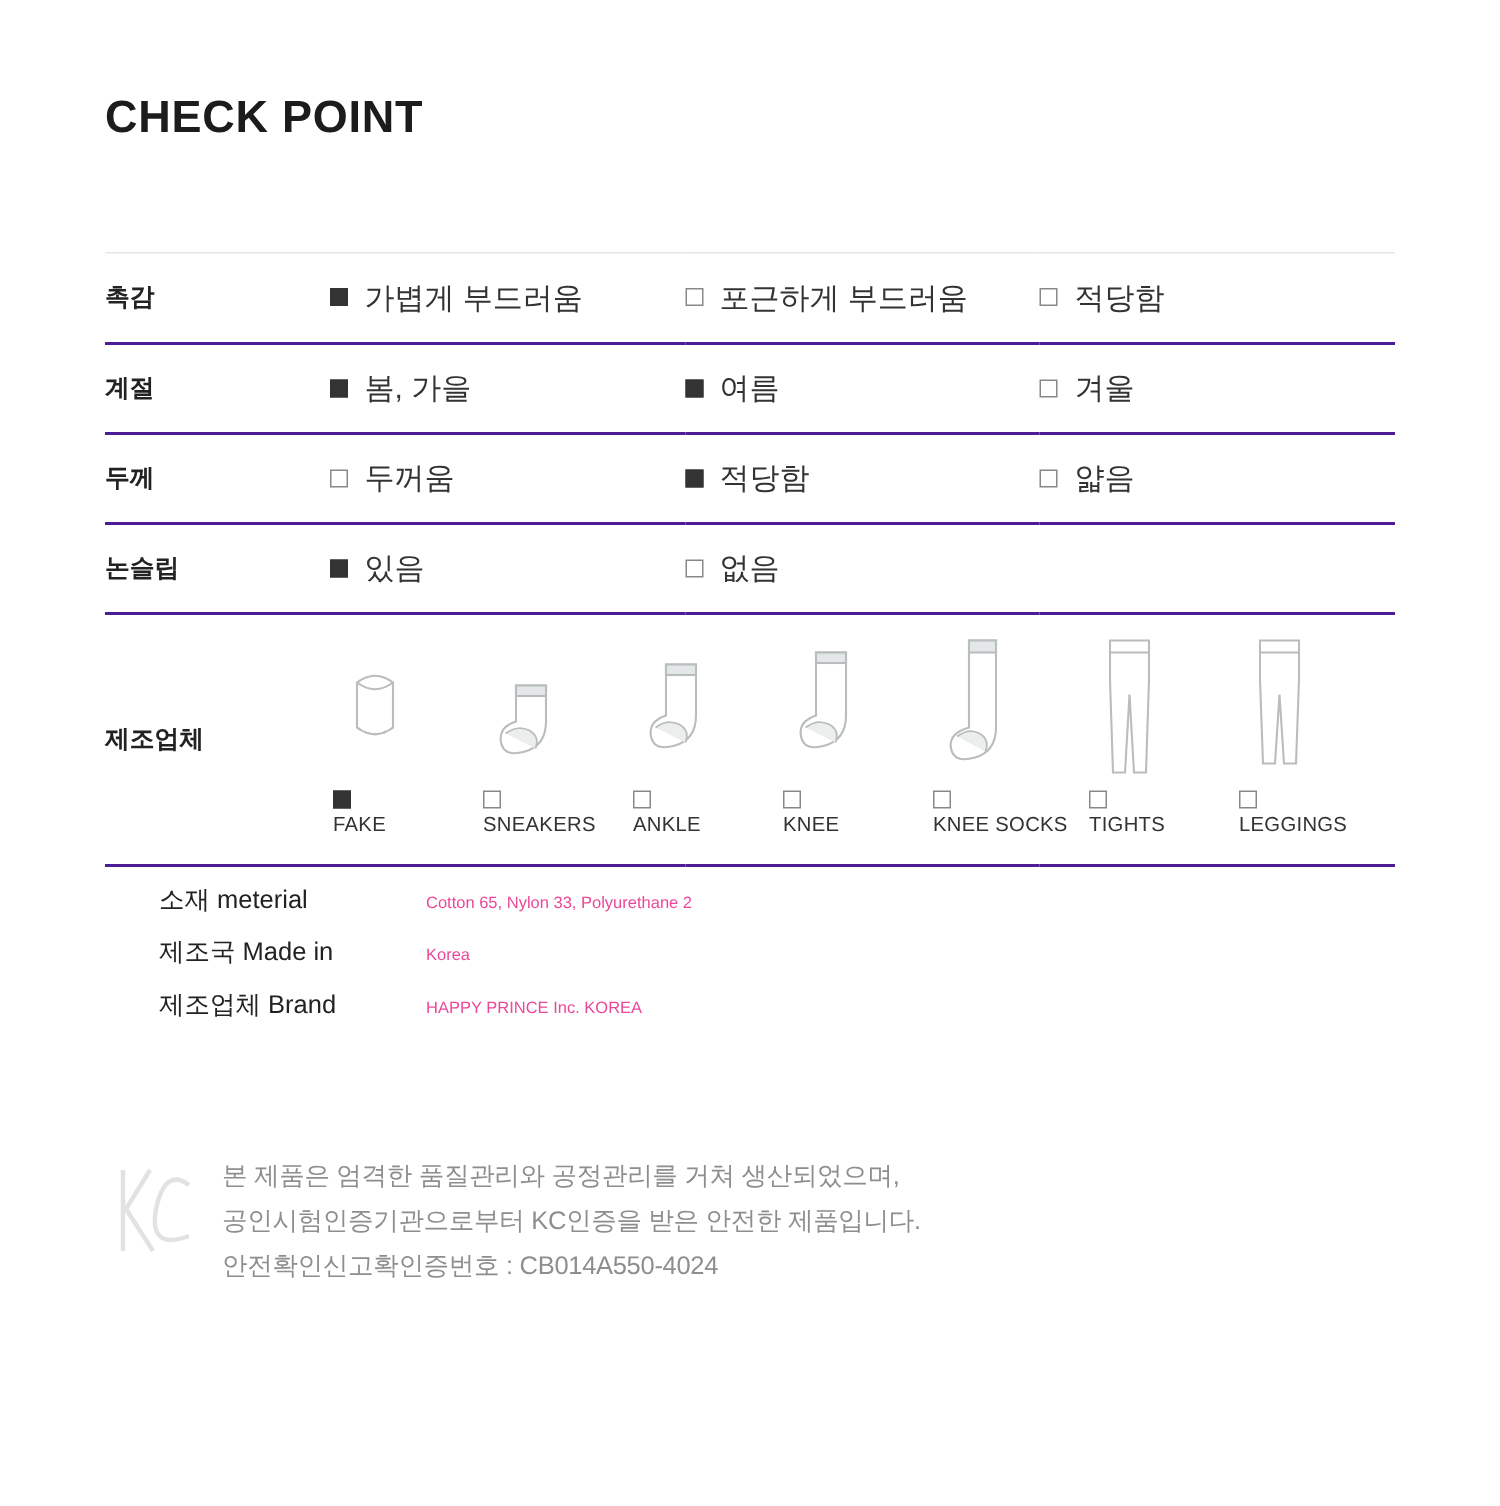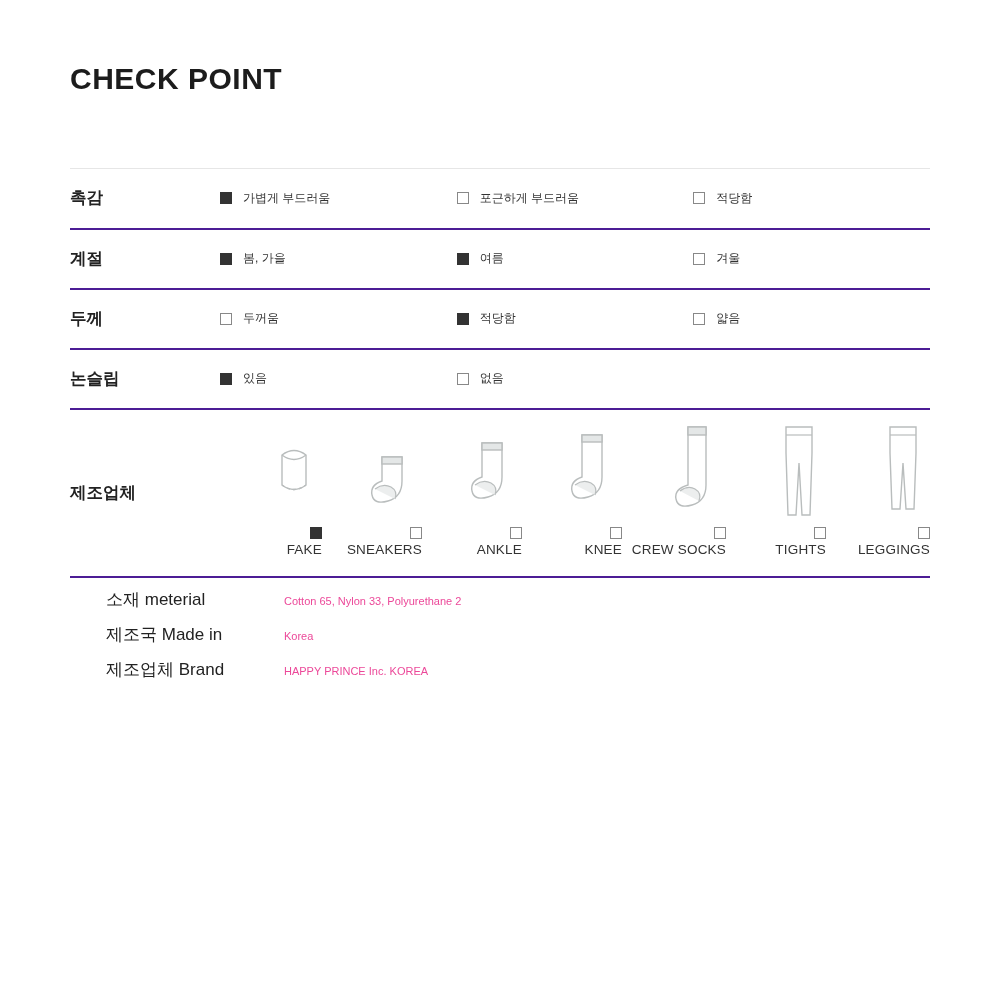--- a/index.html
+++ b/index.html
@@ -51,21 +51,21 @@
     font-size: 16.5px;
     font-weight: bold;
     color: #222;
     padding-left: 8px;
   }
   .opt-cell { width: 235px; }
   .opt {
     display: flex;
     align-items: center;
     gap: 11px;
-    font-size: 12px;
+    font-size: 20px;
     color: #333;
   }
   .box {
     width: 12px; height: 12px;
     display: inline-block;
     flex: none;
   }
   .box.empty { border: 1.4px solid #888; background: #fff; }
   .box.filled { border: 1.4px solid #333; background: #333; }
 
@@ -81,21 +81,21 @@
     display: flex;
     align-items: flex-end;
     justify-content: flex-start;
     gap: 0px;
     padding-left: 2px;
   }
   .sock-item {
     width: 100px;
     display: flex;
     flex-direction: column;
-    align-items: flex-end;
+    align-items: flex-start;
   }
   .sock-item.wide { width: 104px; }
   .sock-art {
     height: 92px;
     display: flex;
     align-items: flex-end;
     justify-content: center;
   }
   .sock-check { margin: 6px 0 3px 0; }
   .sock-name {
@@ -299,21 +299,21 @@
 
           <div class="sock-item wide">
             <div class="sock-art">
               <svg width="62" height="96" viewBox="0 0 62 96">
                 <path d="M24 2 h18 v58 q0 16 -14 20 q-14 4 -16 -6 q-2 -10 12 -14 z" fill="#fff" stroke="#b9bdbd" stroke-width="1.4"></path>
                 <rect x="24" y="2" width="18" height="8" fill="#e4e7e7" stroke="#b9bdbd" stroke-width="1.4"></rect>
                 <path d="M16 66 q8 -6 15 -2 q7 4 4 12" fill="#eceeee" stroke="#b9bdbd" stroke-width="1.2"></path>
               </svg>
             </div>
             <span class="box empty sock-check"></span>
-            <span class="sock-name">CREW SOCKS</span>
+            <span class="sock-name">KNEE SOCKS</span>
           </div>
 
           <div class="sock-item">
             <div class="sock-art">
               <svg width="54" height="96" viewBox="0 0 54 96">
                 <path d="M14 2 h26 v26 l-2 62 h-8 l-3 -52 l-3 52 h-8 l-2 -62 z" fill="#fff" stroke="#b9bdbd" stroke-width="1.4"></path>
                 <line x1="14" y1="10" x2="40" y2="10" stroke="#b9bdbd" stroke-width="1.2"></line>
               </svg>
             </div>
             <span class="box empty sock-check"></span>
@@ -345,14 +345,28 @@
     <div class="mat-row">
       <span class="mat-key">제조국 Made in</span>
       <span class="mat-val">Korea</span>
     </div>
     <div class="mat-row">
       <span class="mat-key">제조업체 Brand</span>
       <span class="mat-val">HAPPY PRINCE Inc. KOREA</span>
     </div>
   </div>
 
+  <div class="kc-block">
+    <div class="kc-logo">
+      <svg width="58" height="62" viewBox="0 0 58 62">
+        <path d="M10 4 v54" stroke="#e2e2e2" stroke-width="3" fill="none"></path>
+        <path d="M28 4 L12 30 L30 58" stroke="#e2e2e2" stroke-width="3" fill="none"></path>
+        <path d="M54 14 q-16 -12 -22 16 q-5 28 22 18" stroke="#e2e2e2" stroke-width="3" fill="none"></path>
+      </svg>
+    </div>
+    <div class="kc-lines">
+      <div class="kc-line">본 제품은 엄격한 품질관리와 공정관리를 거쳐 생산되었으며,</div>
+      <div class="kc-line">공인시험인증기관으로부터 KC인증을 받은 안전한 제품입니다.</div>
+      <div class="kc-line">안전확인신고확인증번호 : CB014A550-4024</div>
+    </div>
+  </div>
 
 </div>
 
 </body></html>

